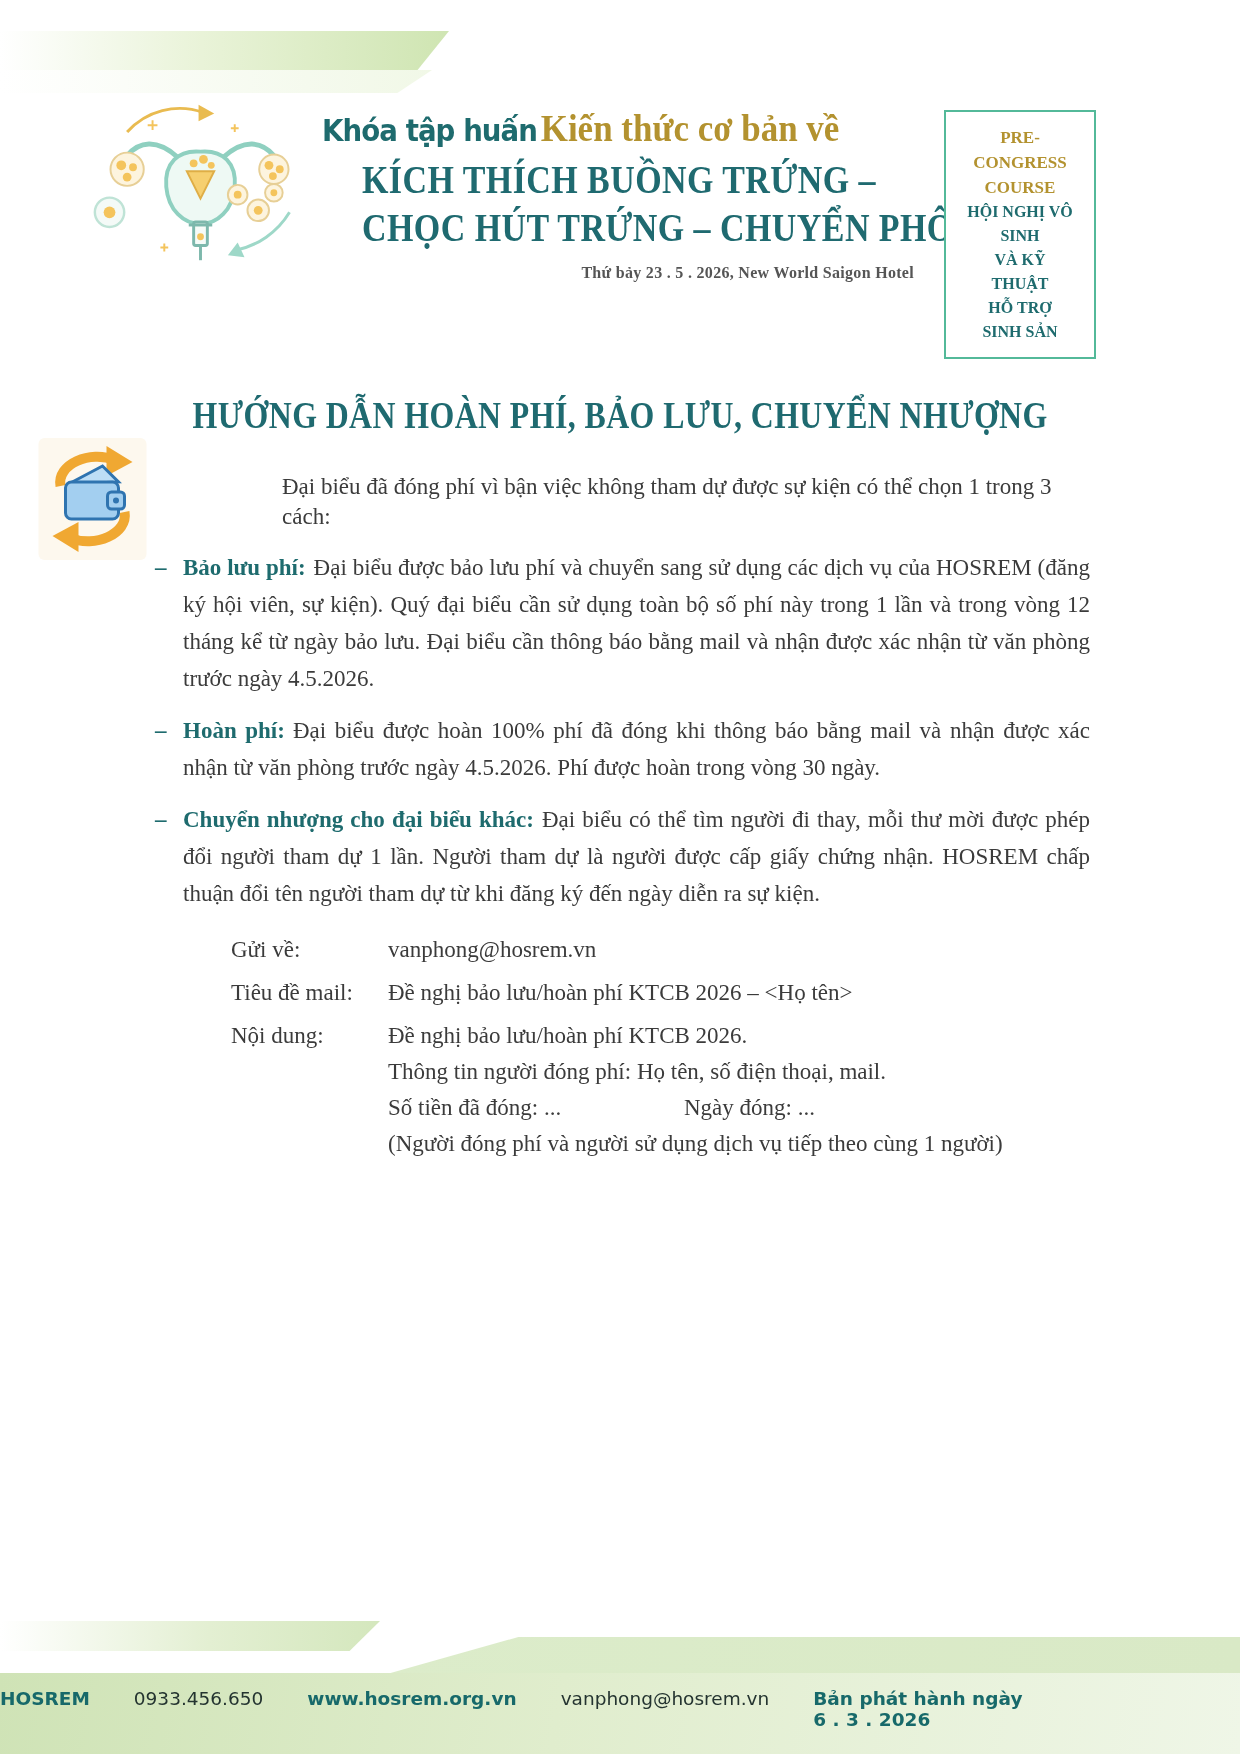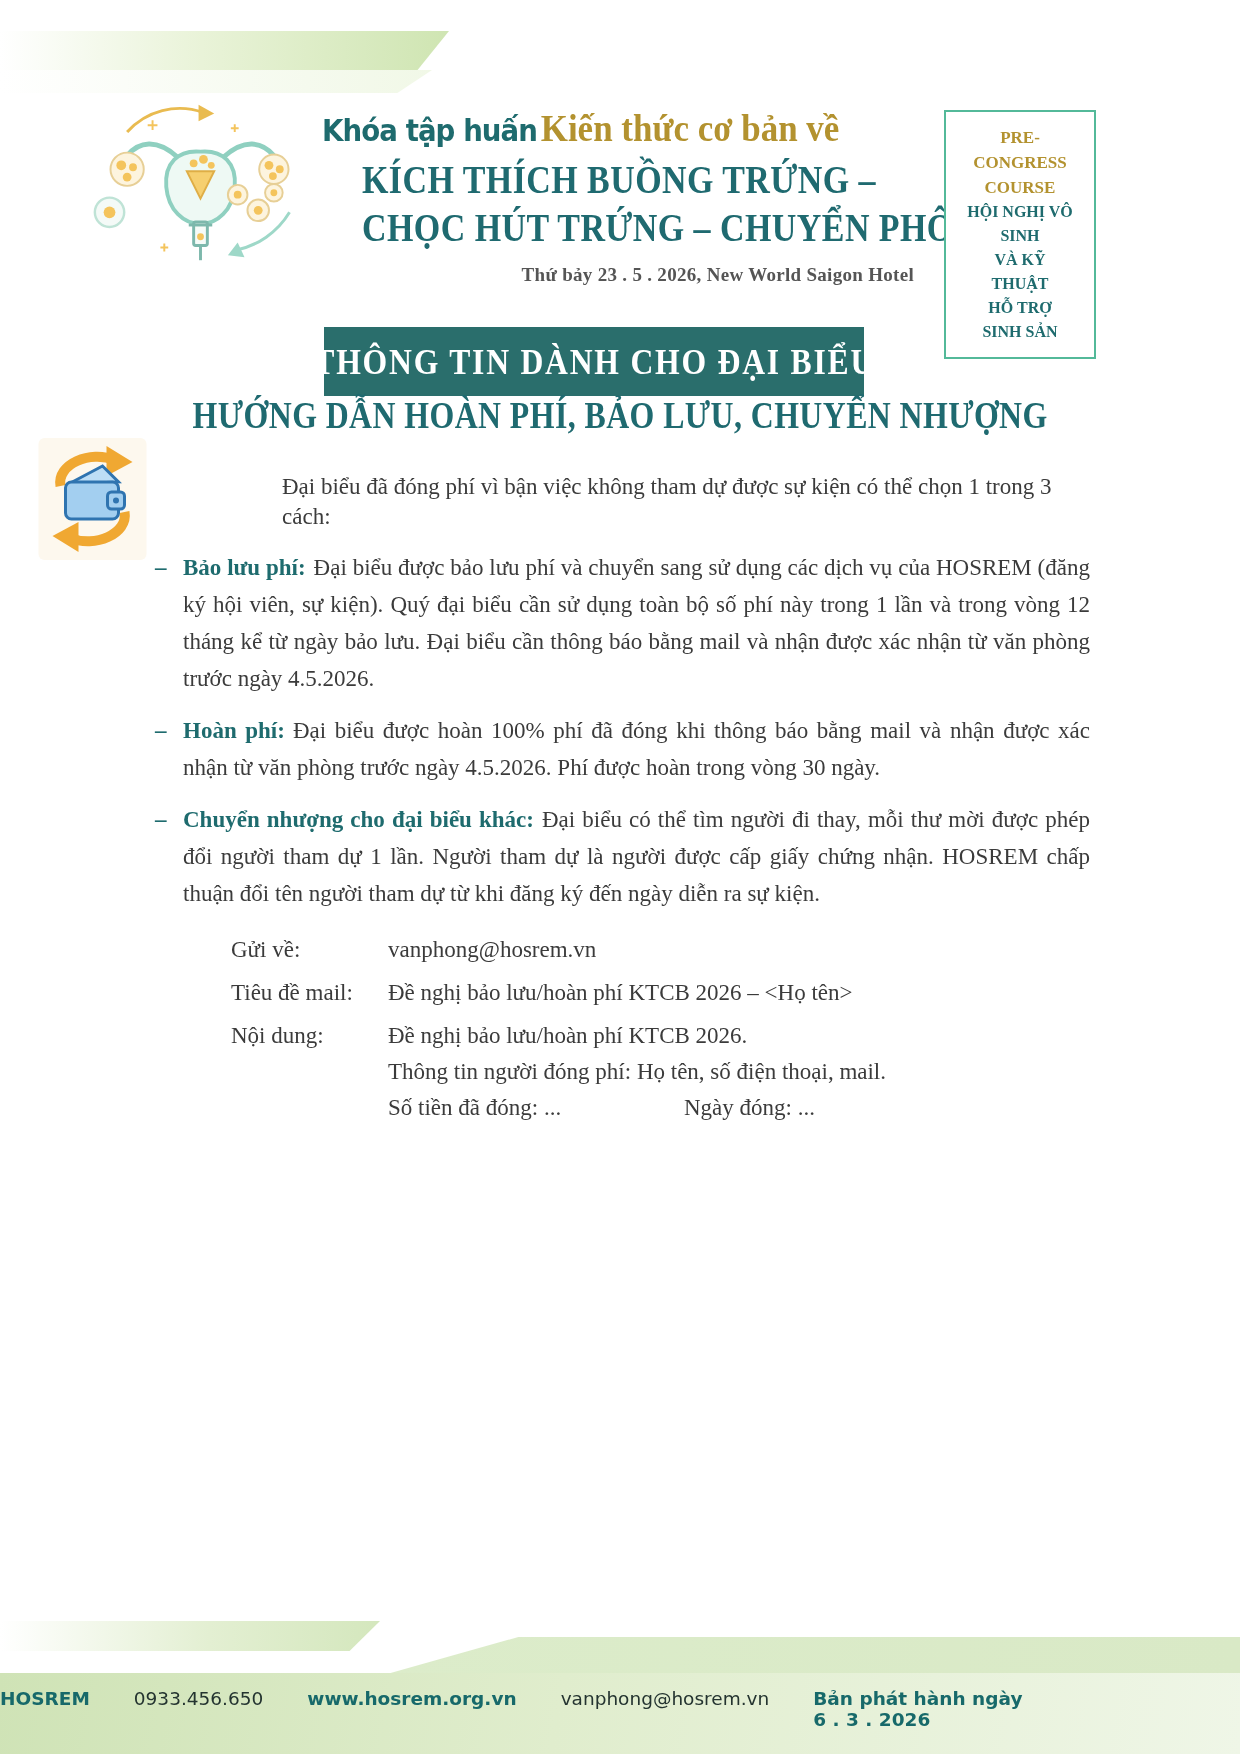--- a/index.html
+++ b/index.html
@@ -42,21 +42,21 @@
     font-size:30px; color:#1e6b6e; letter-spacing:-1px;
   }
   .kicker-highlight { font-weight:bold; font-size:38px; color:#b3922f; }
   .main-title {
     margin-left:40px; font-weight:bold; font-size:40px; line-height:48px;
     color:#1f6a70; white-space:nowrap; transform:scaleX(0.85);
     transform-origin:left center; letter-spacing:0.5px;
   }
   .main-title.first { margin-top:6px; }
   .date-venue {
-    text-align:right; font-weight:bold; font-size:19px; color:#555555;
+    text-align:right; font-weight:bold; font-size:16px; color:#555555;
     margin-top:12px; letter-spacing:0.3px;
   }
   .side-box {
     position:absolute; left:944px; top:110px; width:152px; box-sizing:border-box;
     border:2px solid #53b999; background:#ffffff; padding:13px 21px; text-align:center;
   }
   .side-gold { color:#b3922f; font-weight:bold; font-size:17px; line-height:25px; }
   .side-teal { color:#1e6b6e; font-weight:bold; font-size:16px; line-height:24px; }
   
   .banner {
@@ -154,23 +154,20 @@
   </div>
 
   <div class="side-box">
     <div class="side-gold">PRE-CONGRESS</div>
     <div class="side-gold">COURSE</div>
     <div class="side-teal">HỘI NGHỊ VÔ SINH</div>
     <div class="side-teal">VÀ KỸ THUẬT</div>
     <div class="side-teal">HỖ TRỢ SINH SẢN</div>
   </div>
 
-  <div class="banner">
-    <span>THÔNG TIN DÀNH CHO ĐẠI BIỂU</span>
-  </div>
 
   <h2 class="section-heading">
     <span>HƯỚNG DẪN HOÀN PHÍ, BẢO LƯU, CHUYỂN NHƯỢNG</span>
   </h2>
 
   <svg class="refund-icon" viewBox="0 0 108 122" aria-hidden="true">
     <rect x="0" y="0" width="108" height="122" rx="6" fill="#fdf8ee"></rect>
     <path d="M22 48 C 18 26, 52 12, 76 22" fill="none" stroke="#f0a832" stroke-width="10"></path>
     <polygon points="68,8 94,24 68,38" fill="#f0a832"></polygon>
     <path d="M86 74 C 90 96, 56 110, 32 100" fill="none" stroke="#f0a832" stroke-width="10"></path>
@@ -216,20 +213,21 @@
         <span class="fvalue">Đề nghị bảo lưu/hoàn phí KTCB 2026 – &lt;Họ tên&gt;</span>
       </div>
       <div class="frow">
         <span class="flabel">Nội dung:</span>
         <div class="fvalue">
           <div>Đề nghị bảo lưu/hoàn phí KTCB 2026.</div>
           <div>Thông tin người đóng phí: Họ tên, số điện thoại, mail.</div>
           <div>
             <span class="split-a">Số tiền đã đóng: ...</span><span>Ngày đóng: ...</span>
           </div>
+          <div>(Người đóng phí và người sử dụng dịch vụ tiếp theo cùng 1 người)</div>
         </div>
       </div>
     </div>
   </div>
 
   <div class="band band-bot-1"></div>
   <div class="band band-bot-2"></div>
   <div class="band footer-panel"></div>
 
   <div class="footer-row">

